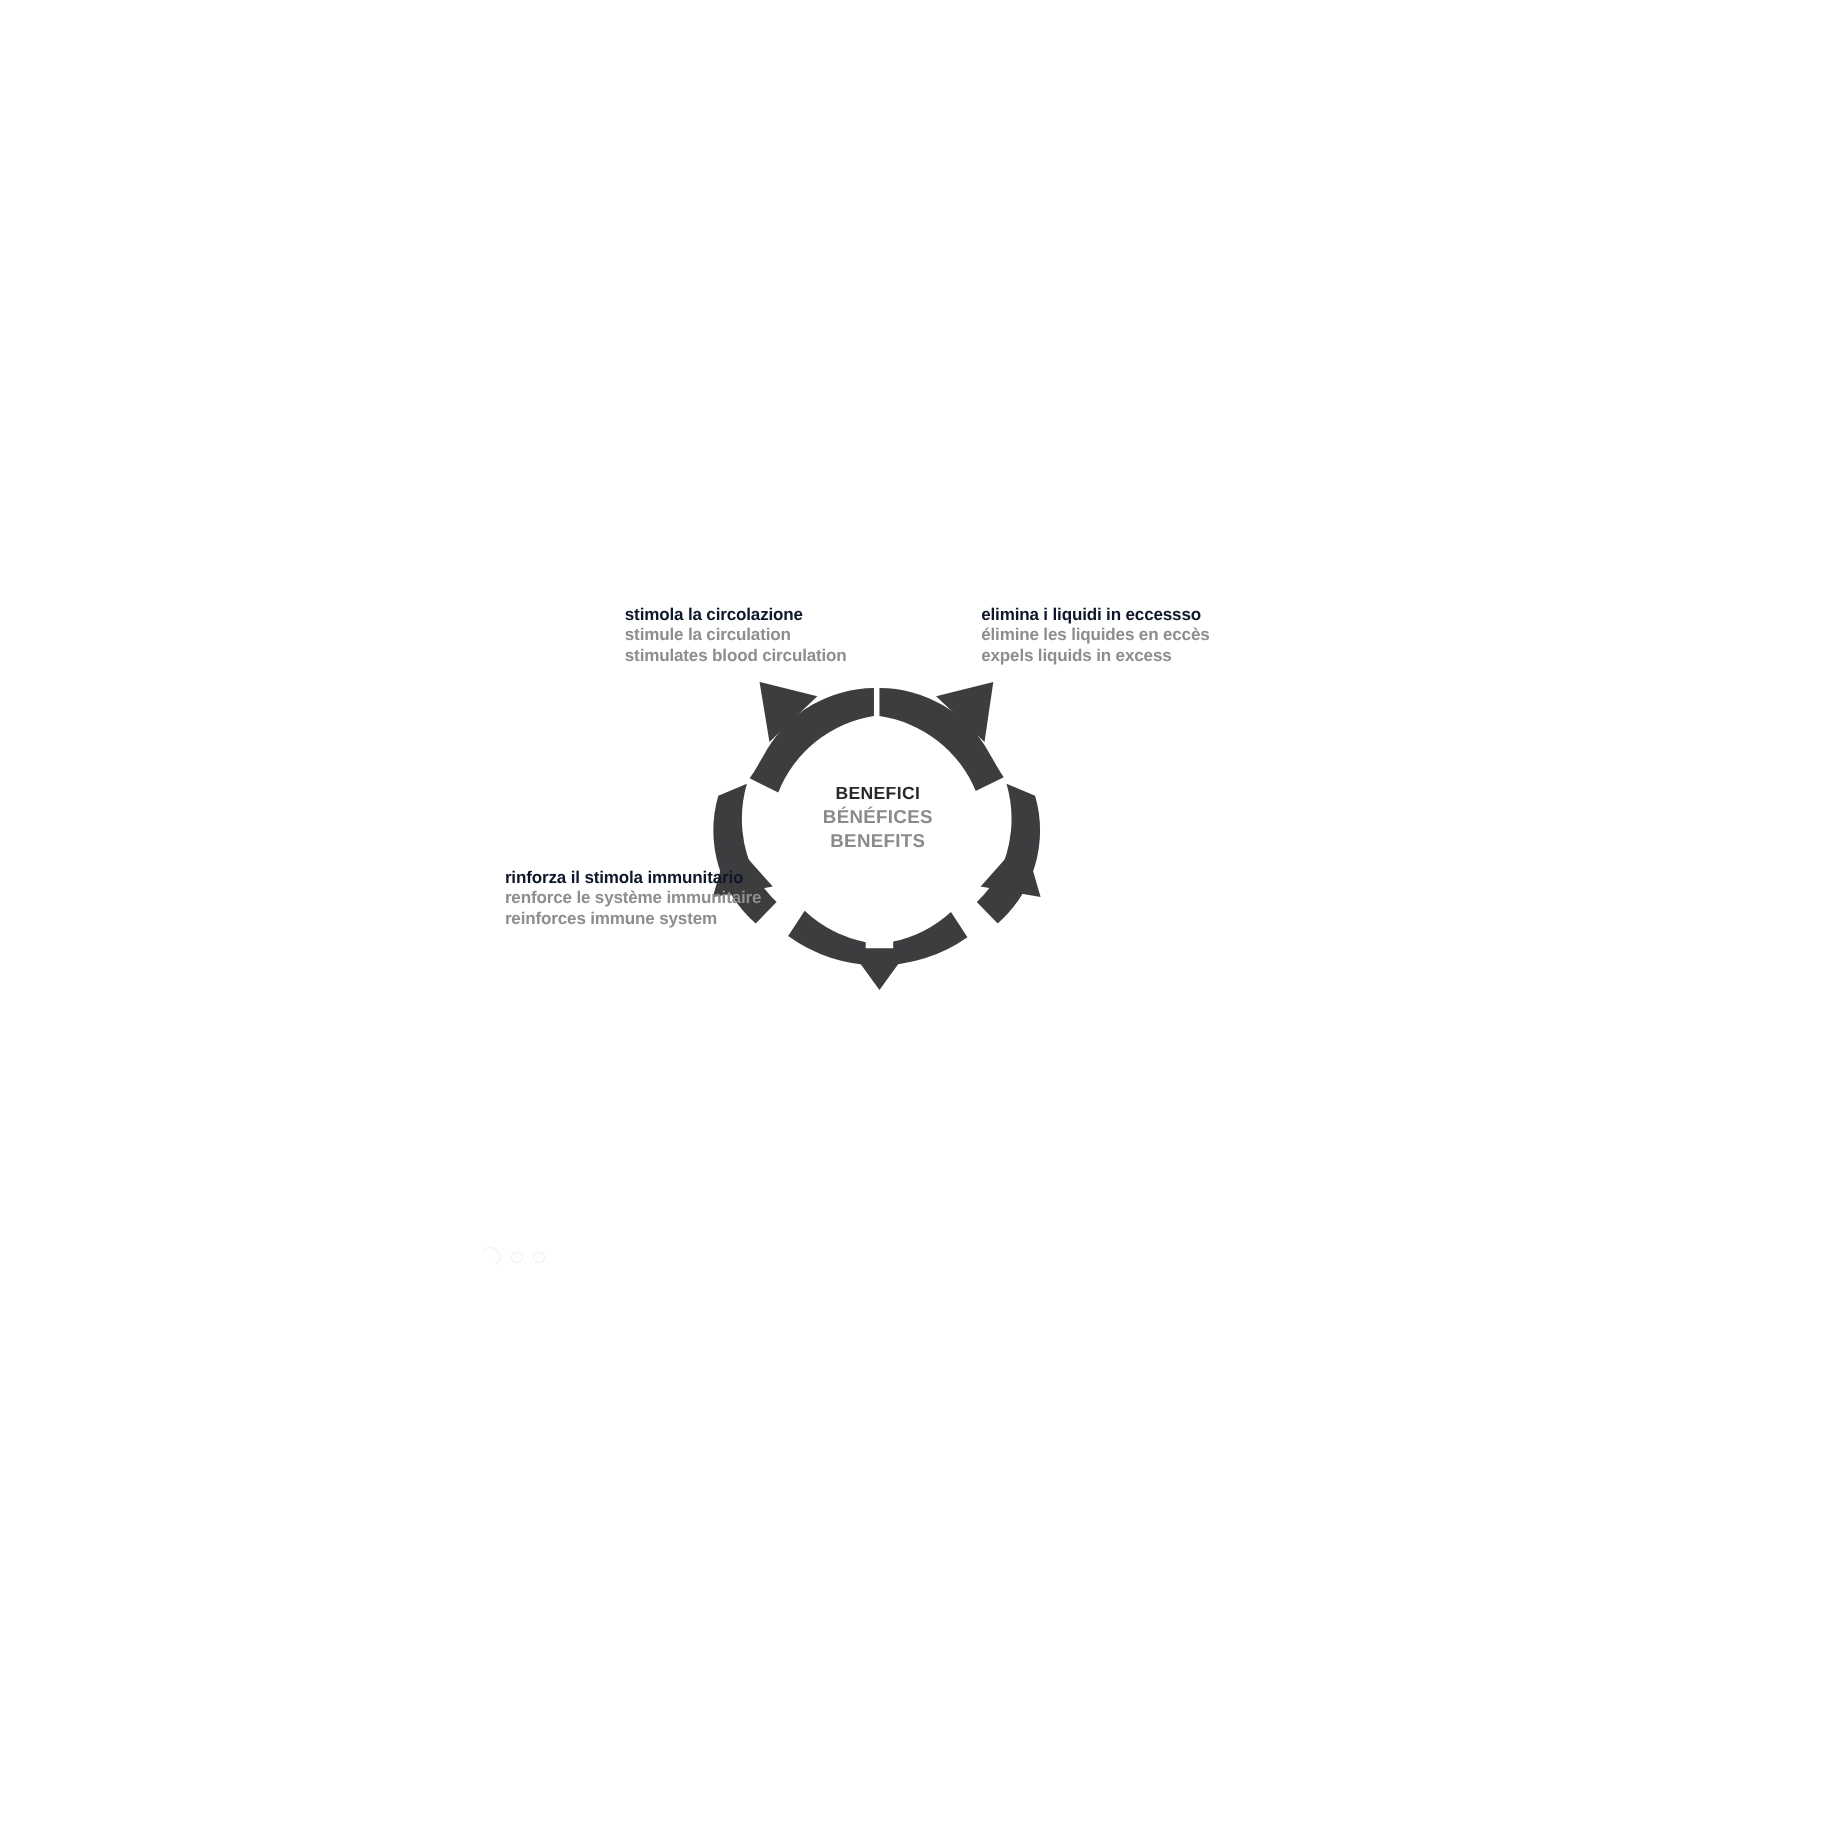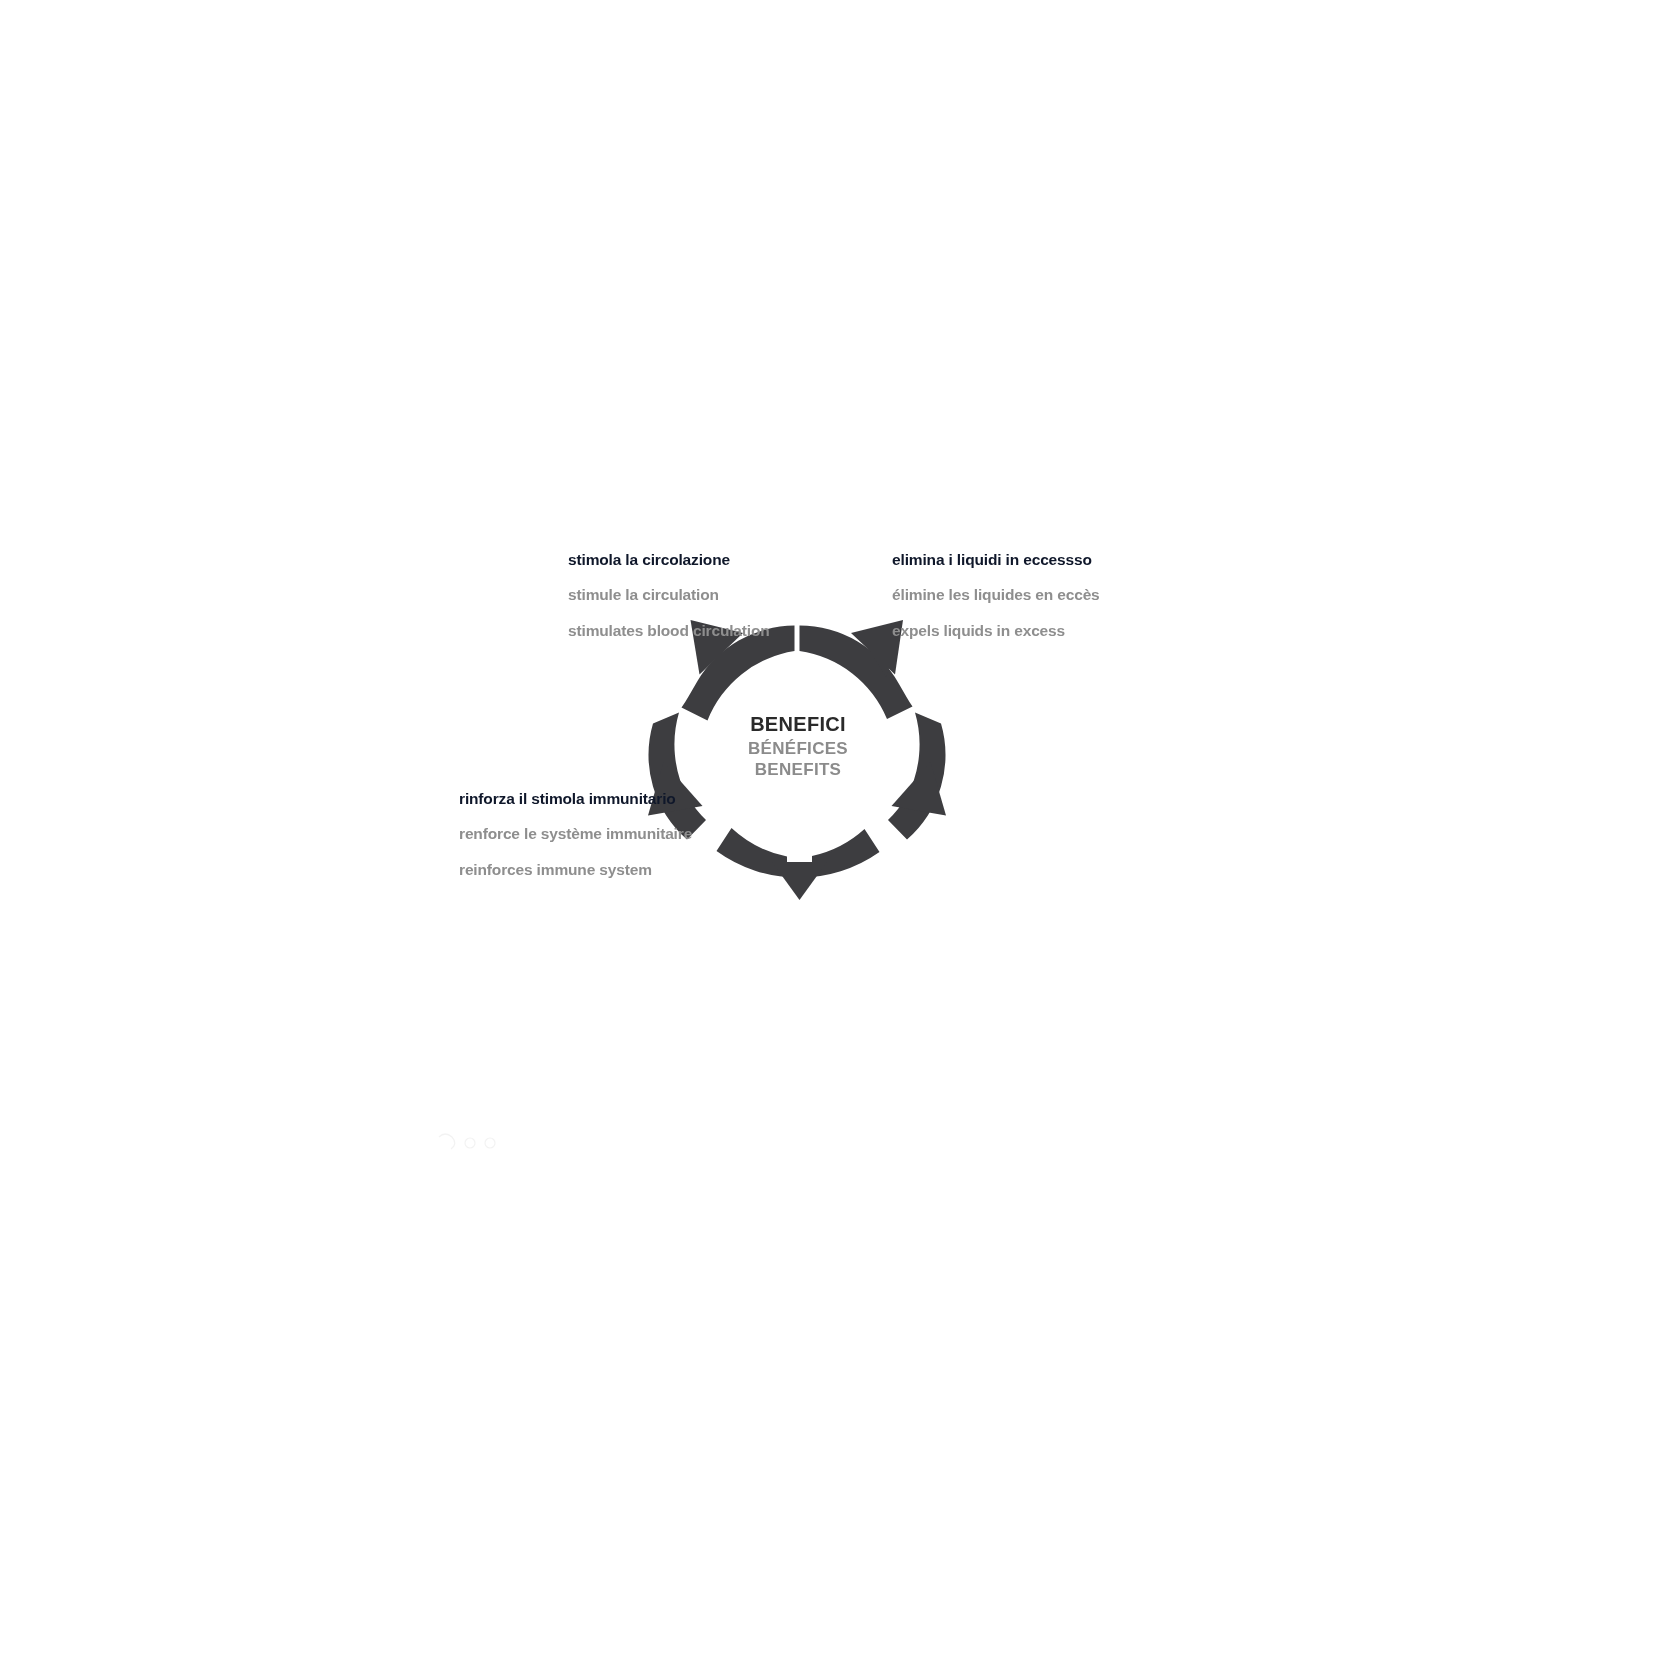--- a/index.html
+++ b/index.html
@@ -37,39 +37,38 @@
     color: #0f172a;
     letter-spacing: -0.15px;
     white-space: pre-line;
   }
   .lbl-fr, .lbl-en {
     font-weight: bold;
     font-size: 15.5px;
     color: #8e8e8e;
     letter-spacing: -0.15px;
     white-space: pre-line;
-    margin-top: 17px;
   }
   .blk-circulation { left: 568px; top: 551px; width: 330px; }
   .blk-liquids     { left: 892px; top: 551px; width: 330px; }
   .blk-immune      { left: 459px; top: 790px; width: 300px; text-align: left; }
   .blk-purify      { left: 956px; top: 790px; width: 300px; }
   .blk-relax       { left: 669px; top: 915px; width: 290px; }
 
   .center-text {
     position: absolute;
     left: 683px;
     top: 712px;
     width: 230px;
     text-align: center;
     line-height: 1.28;
   }
   .center-it {
     font-weight: bold;
-    font-size: 20px;
+    font-size: 16px;
     color: #2a2a2a;
     letter-spacing: 0.3px;
   }
   .center-fr, .center-en {
     font-weight: bold;
     font-size: 17px;
     color: #8b8b8b;
     letter-spacing: 0.3px;
   }
   .faint-mark {

